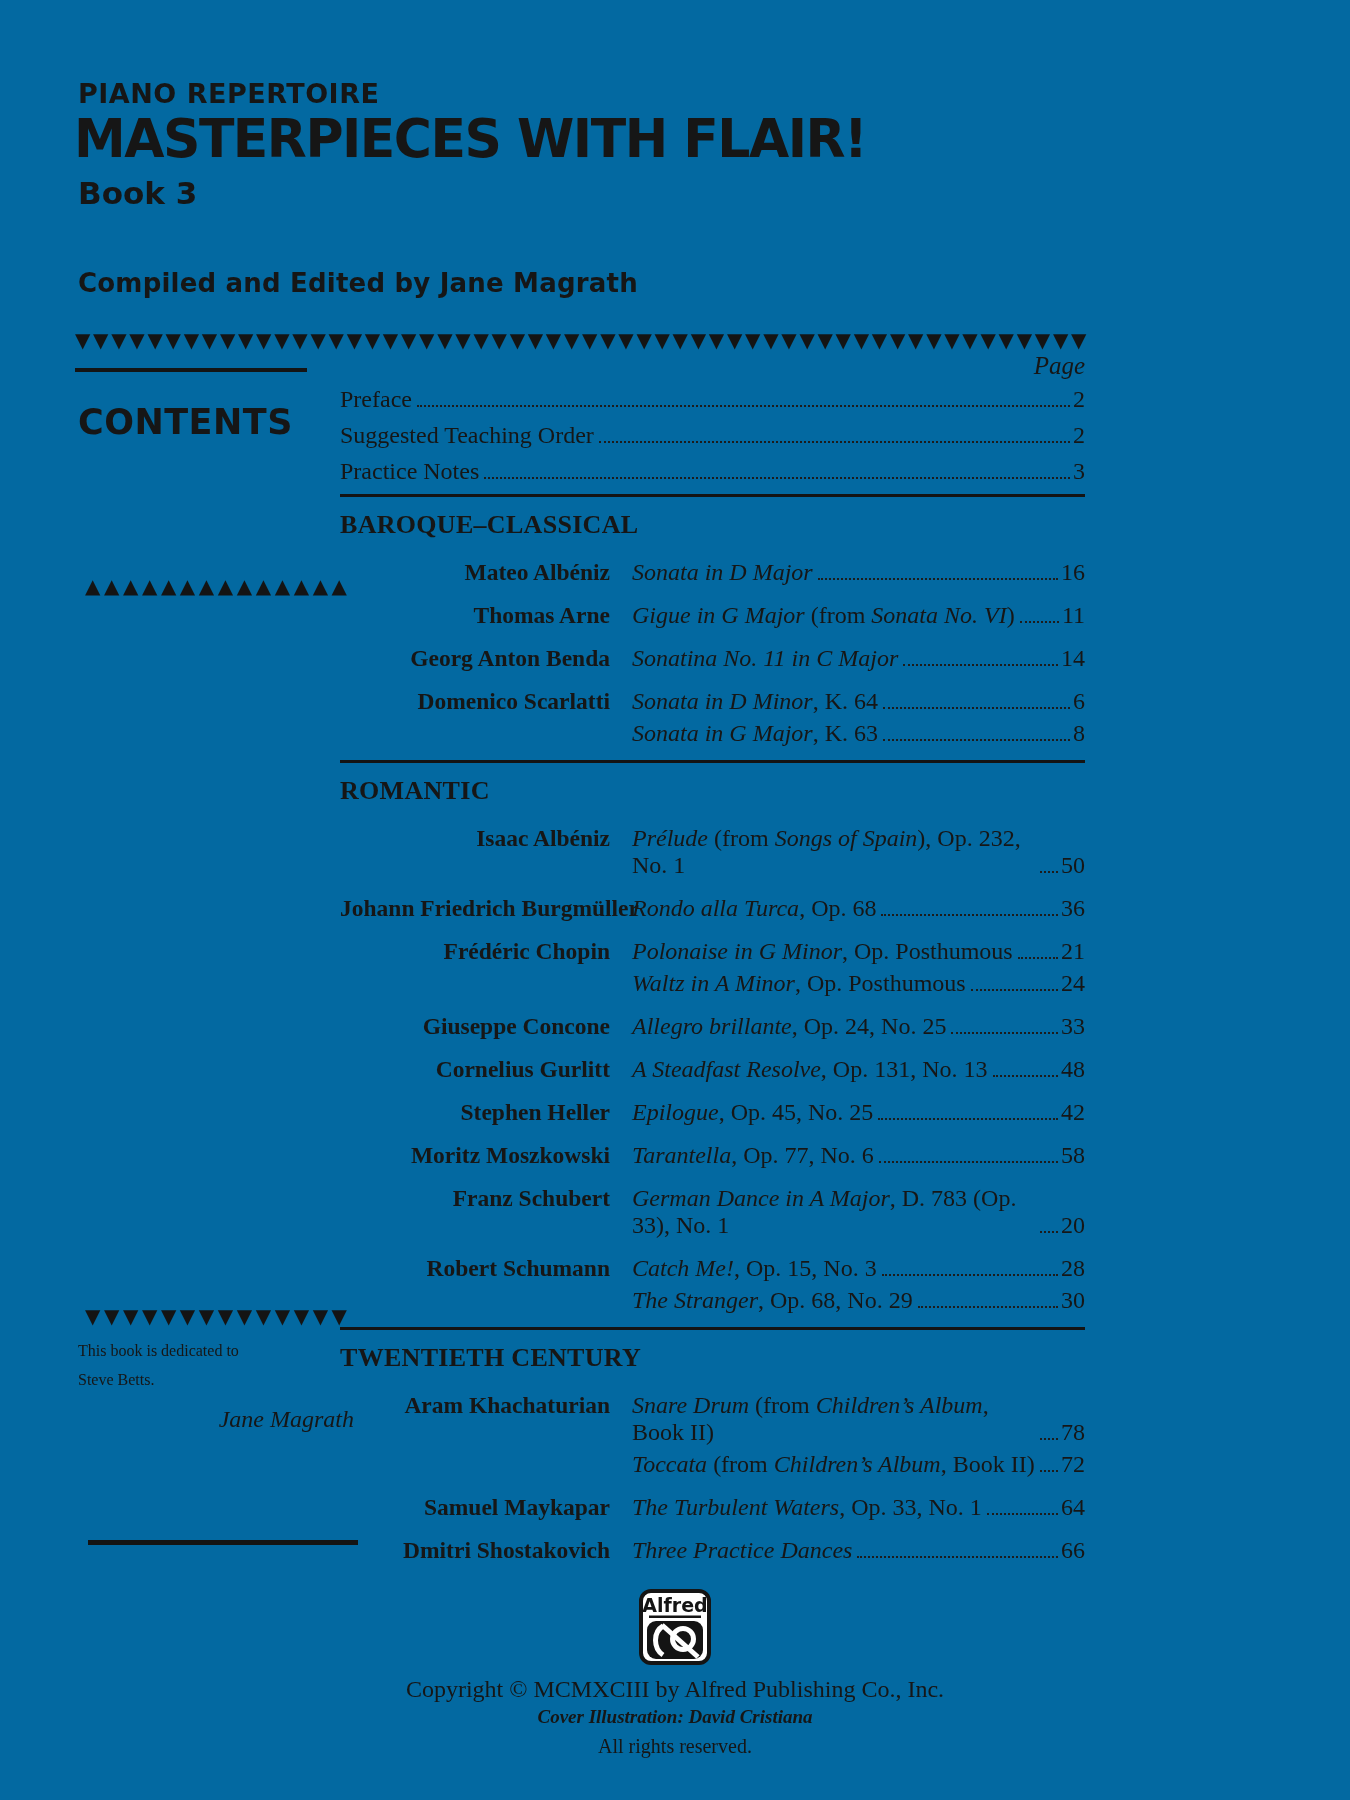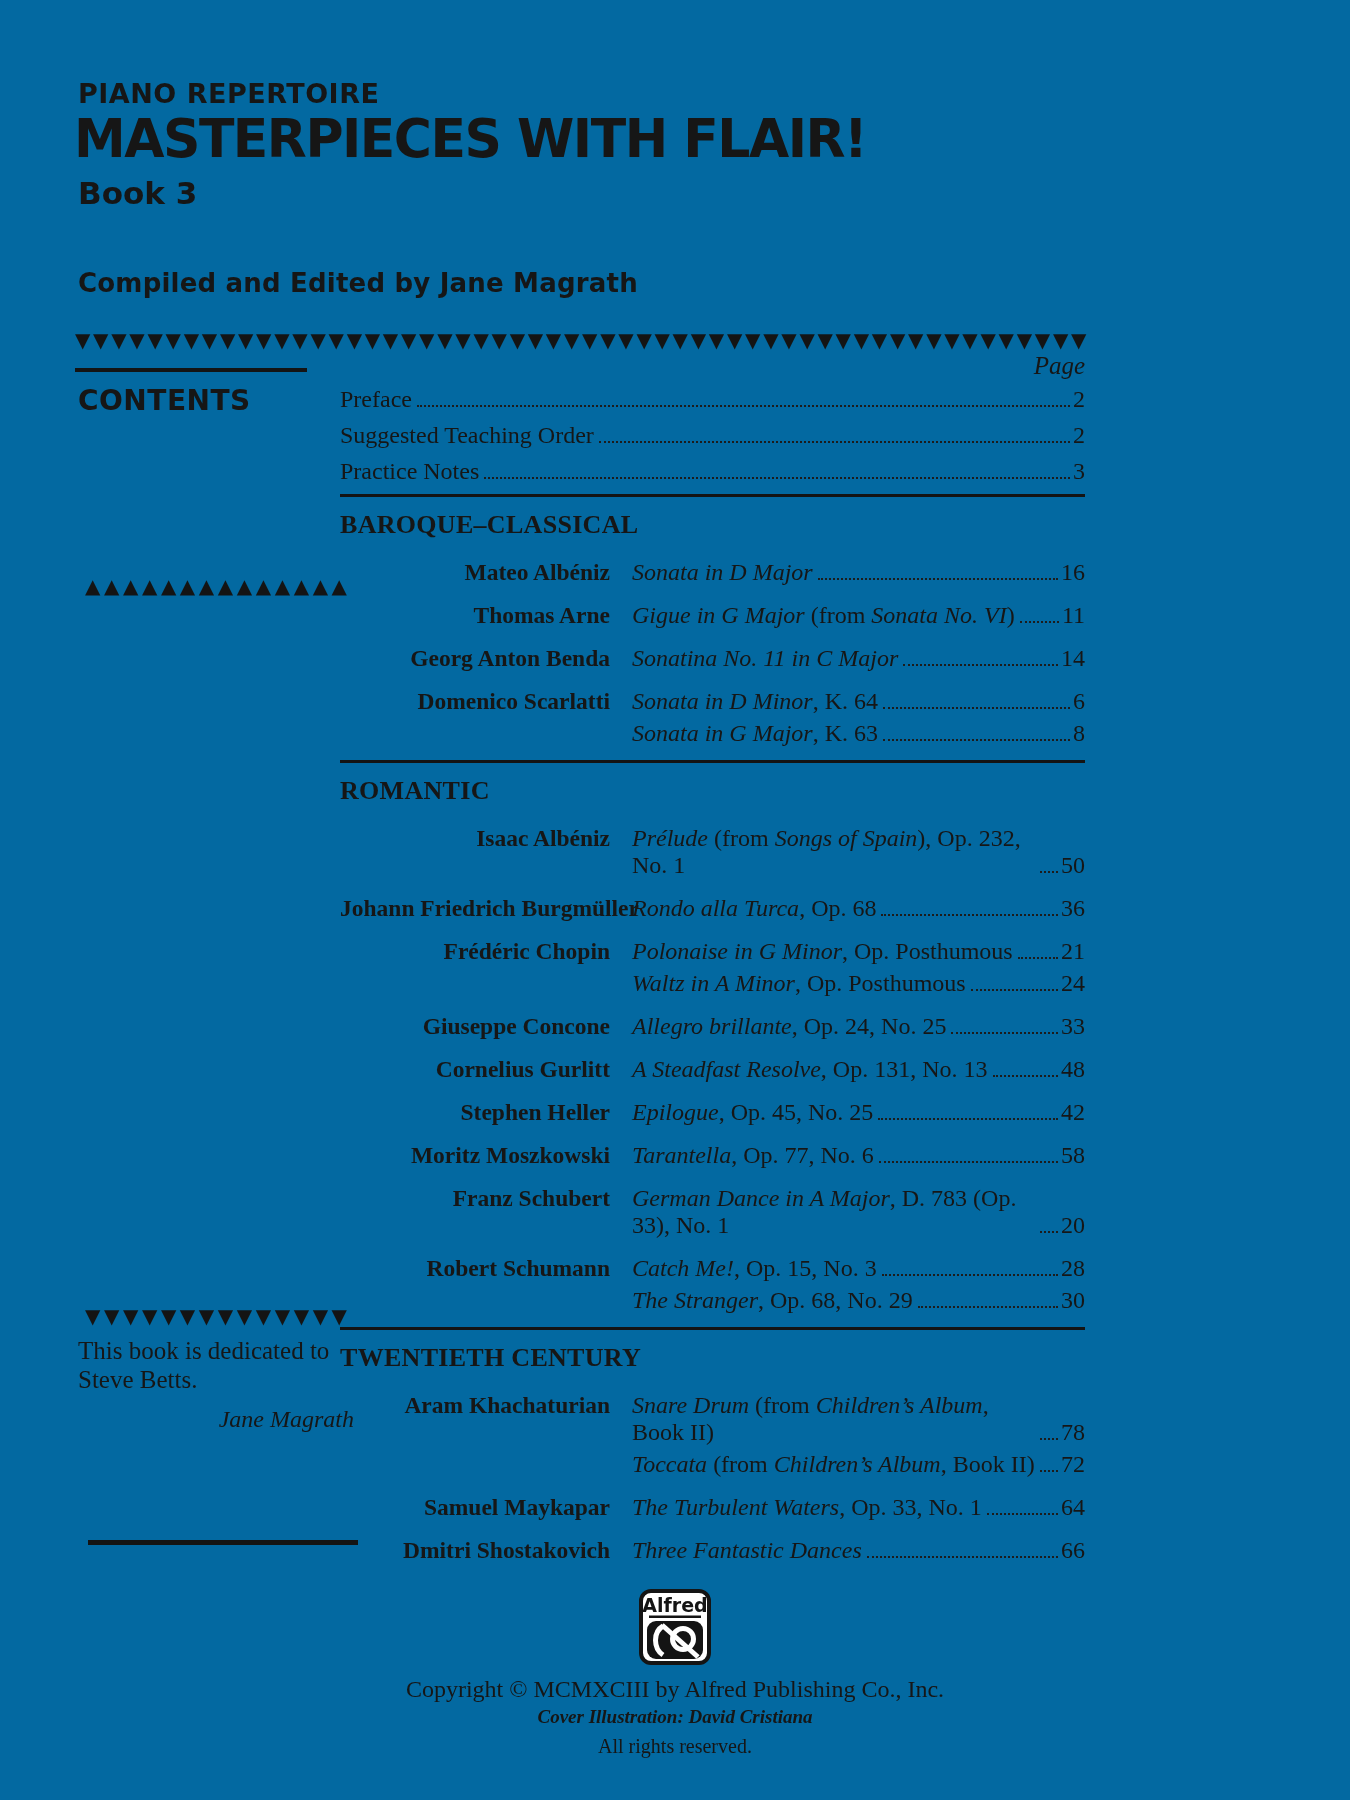--- a/index.html
+++ b/index.html
@@ -41,23 +41,23 @@
     font-family:"DejaVu Sans",sans-serif;
     line-height:1;color:#141414;
   }
   .tri-top{position:absolute;left:75px;top:330px;width:1012px;font-size:20px;}
   .tri-left{position:absolute;left:85px;top:576px;width:262px;font-size:20px;}
   
   .contents-rule{
     position:absolute;left:75px;top:368px;width:232px;height:4px;background:#141414;
   }
   .contents-heading{
-    position:absolute;left:78px;top:384px;
+    position:absolute;left:78px;top:402px;
     font-family:"DejaVu Sans","Liberation Sans",sans-serif;
-    font-weight:bold;font-size:28px;letter-spacing:.5px;
+    font-weight:bold;font-size:35px;letter-spacing:.5px;
   }
   .page-label{
     position:absolute;left:340px;top:352px;width:745px;
     text-align:right;font-style:italic;font-size:25px;
   }
   
   .toc{position:absolute;left:340px;top:386px;width:745px;font-size:24px;}
   .toc-row{display:flex;align-items:flex-end;}
   .fm-row{margin-bottom:9px;min-height:27px;}
   .leader{
@@ -75,21 +75,21 @@
   .composer{
     width:270px;padding-right:22px;flex:0 0 auto;
     text-align:right;font-weight:bold;font-size:23.5px;
     white-space:nowrap;
   }
   .entry-body{flex:1;display:flex;align-items:flex-end;}
   .entry-title i{font-style:italic;}
   
   .dedication{position:absolute;left:78px;top:1306px;width:282px;}
   .tri-ded{width:262px;font-size:20px;margin-left:7px;margin-bottom:10px;}
-  .dedication-text{font-size:25px;line-height:29px;margin:0;}
+  .dedication-text{font-size:16px;line-height:29px;margin:0;}
   .dedication-signature{
     font-style:italic;font-size:24px;text-align:right;
     padding-right:6px;margin-top:12px;
   }
   
   .bottom-rule{
     position:absolute;left:88px;top:1540px;width:270px;height:5px;background:#141414;
   }
   .footer{
     position:absolute;left:0;top:1588px;width:1350px;text-align:center;
@@ -346,21 +346,21 @@
           <div class="composer">Samuel Maykapar</div>
           <div class="entry-body">
             <span class="entry-title"><i>The Turbulent Waters</i><span>, Op. 33, No. 1</span></span>
             <span class="leader"></span>
             <span class="pg">64</span>
           </div>
         </div>
         <div class="entry">
           <div class="composer">Dmitri Shostakovich</div>
           <div class="entry-body">
-            <span class="entry-title"><i>Three Fantastic Dances</i></span>
+            <span class="entry-title"><i>Three Practice Dances</i></span>
             <span class="leader"></span>
             <span class="pg">66</span>
           </div>
         </div>
       </div>
   </div>
 
   <div class="tri-row tri-left">
       <span>▲</span>
       <span>▲</span>

